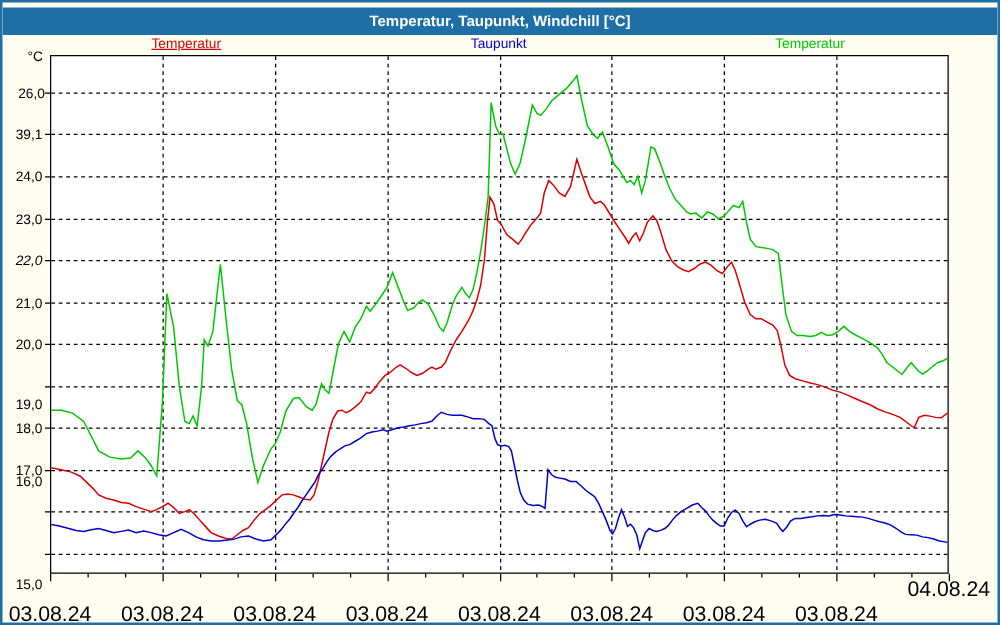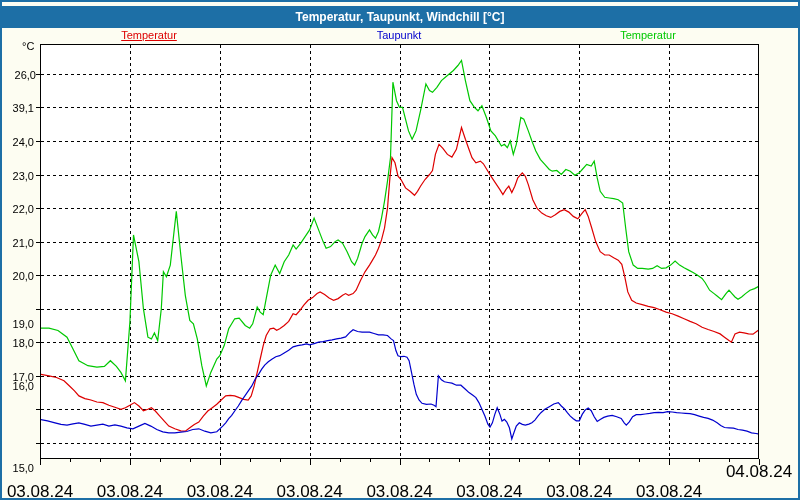--- a/index.html
+++ b/index.html
@@ -90,21 +90,21 @@
         </clipPath>
         <polyline points="0.0,330.1 9.0,331.8 16.5,333.5 24.0,336.8 30.0,342.5 34.5,346.9 38.9,351.9 44.9,354.6 50.9,356.0 56.9,358.0 62.9,358.6 68.9,361.3 74.9,363.3 80.9,365.3 85.4,363.7 89.9,361.3 94.4,358.6 98.9,362.0 103.4,366.7 107.9,365.3 111.4,363.7 115.3,367.0 119.8,372.1 124.3,377.1 128.8,382.1 134.8,384.8 140.8,386.8 145.3,387.2 149.8,383.8 154.3,380.4 158.8,378.1 163.3,372.1 167.8,367.0 172.3,363.7 176.8,360.3 181.2,356.0 185.7,351.9 190.2,351.3 194.7,351.9 199.2,353.6 203.7,355.3 208.2,356.0 211.2,351.9 214.2,341.9 217.2,328.4 220.2,315.0 223.2,301.6 226.2,291.5 230.1,284.8 233.7,284.2 236.7,286.2 239.7,284.8 244.2,281.5 248.7,277.4 253.1,269.7 256.1,270.7 260.0,266.4 263.6,261.3 268.1,256.3 272.6,253.6 277.1,249.6 280.1,247.9 284.6,250.6 289.1,254.0 293.6,256.3 298.1,254.6 302.6,251.3 305.6,249.6 308.6,251.3 313.1,249.6 316.1,246.2 320.6,236.2 325.0,227.8 329.5,221.1 332.5,216.1 335.5,211.0 338.5,204.3 341.5,195.9 344.5,184.2 347.5,164.1 349.9,133.9 352.0,113.7 355.0,118.8 358.0,132.2 361.0,135.5 365.5,143.9 370.0,147.3 374.5,151.3 377.5,147.3 380.5,142.2 385.0,135.5 389.5,130.5 392.5,126.5 395.4,110.4 399.0,100.3 402.9,104.3 407.4,110.4 411.9,113.1 416.4,105.3 421.5,83.5 425.4,95.3 428.4,103.7 432.0,113.7 435.9,118.8 440.4,117.1 443.4,119.8 447.9,127.2 450.9,132.2 455.4,138.9 459.9,145.6 462.9,150.6 465.9,145.6 468.8,142.2 471.8,148.6 474.8,142.2 477.8,133.9 482.3,128.8 485.3,132.2 488.3,140.6 492.8,155.7 497.3,164.7 501.8,169.1 506.3,171.8 510.8,173.4 515.3,170.8 519.8,167.4 524.3,165.7 528.8,168.1 533.3,172.4 537.8,174.8 542.2,169.1 545.2,165.7 548.2,172.4 551.8,184.2 555.7,197.6 560.2,207.7 564.7,211.0 569.2,211.0 573.7,213.7 578.2,216.1 581.8,220.4 584.8,232.8 587.8,247.9 591.7,256.3 596.2,259.0 602.2,260.7 608.2,262.4 614.1,263.7 620.1,265.7 626.1,268.1 632.1,269.7 638.1,272.1 644.1,274.8 650.1,277.4 656.1,279.8 662.1,283.2 668.1,285.5 674.1,287.5 680.1,289.9 684.5,293.2 689.0,296.6 691.4,298.2 695.0,289.9 699.5,288.2 704.0,288.9 708.5,289.9 713.0,290.2 716.6,287.5 719.0,285.8" fill="none" stroke="#dd0000" stroke-width="1.2" clip-path="url(#plotclip)"></polyline>
         <polyline points="0.0,375.4 7.5,376.8 15.0,378.8 21.0,380.4 27.0,381.1 33.0,379.8 38.9,378.8 44.9,380.4 50.9,382.1 56.9,381.1 62.9,380.1 68.9,382.1 74.9,380.8 80.9,382.1 86.9,383.8 92.9,384.8 98.9,382.1 104.9,379.4 110.8,382.1 116.8,385.5 122.8,387.8 128.8,388.8 134.8,388.8 140.8,388.2 146.8,387.5 152.8,385.5 158.8,384.8 164.8,387.2 170.8,388.8 176.8,387.8 182.7,382.1 185.7,378.8 188.7,374.7 191.7,371.4 194.7,367.0 198.3,362.0 201.6,356.6 204.9,351.9 208.5,346.6 211.8,341.9 215.1,335.2 218.7,330.1 221.7,325.1 224.7,321.1 228.3,317.7 232.2,315.0 235.8,312.7 239.7,311.7 244.2,309.0 248.7,306.3 253.1,302.9 257.6,301.6 262.1,300.9 266.6,299.9 269.6,300.9 274.1,299.6 278.6,298.2 283.1,297.6 287.6,296.6 292.1,295.9 296.6,294.9 301.1,294.2 305.6,292.9 310.1,288.2 313.1,285.8 317.6,287.5 322.1,288.2 326.5,288.2 329.5,288.2 334.0,289.5 338.5,290.9 343.0,290.9 347.5,291.5 351.1,294.9 353.5,296.6 355.9,306.6 358.0,311.7 361.0,312.7 364.0,312.3 367.0,313.3 369.1,316.7 371.5,328.4 373.9,340.2 376.3,350.3 379.0,356.0 382.0,359.3 386.5,360.3 391.0,360.0 394.0,361.3 396.0,362.7 398.4,331.8 401.4,335.8 404.4,337.8 408.0,338.5 411.9,339.2 416.4,341.2 420.9,341.2 425.4,345.2 429.0,348.6 432.9,351.3 435.9,353.6 438.9,358.6 441.9,365.3 444.9,372.1 447.9,380.1 450.0,383.1 452.4,378.8 454.8,370.4 457.2,363.7 459.9,370.4 462.0,377.1 464.4,375.4 466.8,378.1 469.4,383.8 471.8,394.9 473.9,388.8 476.3,382.1 479.3,378.8 482.3,380.4 485.3,381.1 488.9,380.1 491.9,378.8 494.9,376.1 497.9,372.1 500.9,368.7 504.8,365.3 509.3,362.7 513.8,360.0 518.3,358.6 521.3,362.0 524.3,364.7 527.3,368.7 530.3,372.1 533.3,374.7 536.3,376.8 539.3,376.8 542.2,370.4 545.2,366.0 548.2,364.0 551.2,366.7 554.2,372.7 557.2,377.4 560.2,375.4 563.8,373.4 567.7,372.1 572.2,371.4 576.7,372.7 581.2,374.4 584.2,378.8 586.3,381.1 589.3,377.8 592.6,372.7 596.2,370.7 600.7,370.7 605.2,370.0 609.7,369.4 614.1,368.7 618.6,368.4 623.1,368.7 627.6,367.7 632.1,368.0 636.6,368.7 641.1,369.0 645.6,369.4 650.1,369.7 654.6,370.7 659.1,372.1 663.6,373.4 668.1,374.4 672.6,376.1 677.1,378.8 680.7,381.5 684.5,383.5 689.0,383.8 693.5,384.1 698.0,385.5 702.5,386.1 707.0,387.2 711.5,388.8 716.0,389.5 719.0,390.2" fill="none" stroke="#0000cd" stroke-width="1.2" clip-path="url(#plotclip)"></polyline>
         <polyline points="0.0,284.2 9.0,284.2 18.0,286.5 27.0,293.2 33.0,305.0 38.9,316.7 47.9,321.7 56.9,323.1 64.4,322.4 70.4,316.7 76.4,322.4 80.9,328.4 85.4,336.8 89.9,278.1 93.5,190.9 98.9,217.7 103.4,264.7 107.9,293.2 111.4,294.9 114.4,288.9 117.7,296.6 121.3,264.7 123.4,227.8 126.4,232.8 130.3,221.1 136.3,167.4 140.8,211.0 145.3,251.3 149.8,276.4 153.4,279.8 157.3,294.9 161.8,321.7 166.3,341.9 170.8,328.4 176.8,315.0 179.8,311.7 184.2,301.6 188.7,284.8 194.7,274.8 199.2,274.1 205.2,281.5 209.7,284.2 212.7,279.8 217.2,263.0 220.2,268.1 223.2,270.7 226.2,254.6 230.7,231.2 235.2,221.1 239.7,229.5 244.2,217.7 248.7,211.0 253.1,201.0 256.1,205.0 260.6,199.3 265.1,192.6 269.6,185.9 274.1,174.1 278.6,185.9 283.1,197.6 286.1,204.3 290.6,202.6 295.1,197.6 298.1,195.9 302.6,199.3 307.1,207.7 311.6,217.7 314.6,221.1 317.6,214.4 322.1,199.3 325.0,192.6 329.5,185.9 332.5,190.9 335.5,194.2 338.5,187.5 341.5,174.1 344.5,157.3 347.5,137.2 350.5,113.7 352.9,38.2 356.5,56.7 359.5,63.4 362.5,63.4 368.5,86.9 372.1,95.3 376.0,86.9 380.5,66.8 385.9,39.9 389.5,46.6 392.5,48.3 396.9,43.3 401.4,36.6 407.4,31.5 413.4,26.5 417.9,21.5 421.5,16.4 425.4,36.6 429.9,56.7 434.4,63.4 438.0,66.8 441.9,61.7 446.4,73.5 450.9,86.9 455.4,91.9 458.4,97.0 461.4,102.0 464.4,100.3 467.3,103.7 470.3,97.0 473.3,110.4 476.3,100.3 480.8,73.5 483.8,75.1 488.3,86.9 491.9,97.0 495.8,107.0 500.3,115.4 504.8,120.4 509.3,125.5 512.3,127.2 516.8,126.5 521.3,130.5 525.8,125.5 530.3,127.2 534.8,131.2 539.3,128.8 542.2,125.5 546.7,120.4 551.2,122.1 554.2,117.1 557.2,133.9 560.2,147.3 564.7,153.3 569.2,154.0 573.7,154.7 578.2,155.7 582.7,159.0 585.7,184.2 588.7,207.7 593.2,221.1 597.7,224.4 602.2,224.4 608.2,225.1 612.6,224.4 617.1,221.8 621.6,224.4 626.1,223.8 630.6,221.1 635.1,217.1 639.6,221.1 644.1,223.8 648.6,226.1 653.1,228.5 657.6,231.2 662.1,234.5 665.1,238.5 669.6,246.2 674.1,249.6 677.1,252.0 681.6,255.6 686.0,249.6 689.0,246.2 692.0,249.6 695.0,253.0 698.0,255.3 701.6,253.0 705.5,249.6 710.0,246.2 714.5,244.6 719.0,242.2" fill="none" stroke="#00c800" stroke-width="1.2" clip-path="url(#plotclip)"></polyline>
       </svg>
   </div>
 <div class="ytick-label" style="left: 4px; top: 72.5px;">26,0</div>
     <div class="ytick-label" style="left: 2px; top: 105.5px;">39,1</div>
     <div class="ytick-label" style="left: 2px; top: 139.5px;">24,0</div>
     <div class="ytick-label" style="left: 2px; top: 173.5px;">23,0</div>
-    <div class="ytick-label" style="left: 2px; top: 206.5px;">22,0</div>
+    <div class="ytick-label" style="left: 2px; top: 206.5px; font-style: italic;">22,0</div>
     <div class="ytick-label" style="left: 2px; top: 240.5px;">21,0</div>
     <div class="ytick-label" style="left: 2px; top: 273.5px;">20,0</div>
     <div class="ytick-label" style="left: 2px; top: 322px;">19,0</div>
     <div class="ytick-label" style="left: 2px; top: 340.5px;">18,0</div>
     <div class="ytick-label" style="left: 2px; top: 374.5px;">17,0</div>
     <div class="ytick-label" style="left: 2px; top: 384px;">16,0</div>
     <div class="ytick-label" style="left: 2px; top: 441.5px; margin-top: 24px;">15,0</div>
     <div class="xtick-date" style="left: 38px; top: 480px;">03.08.24</div>
     <div class="xtick-date" style="left: 127.875px; top: 480px;">03.08.24</div>
     <div class="xtick-date" style="left: 217.75px; top: 480px;">03.08.24</div>

